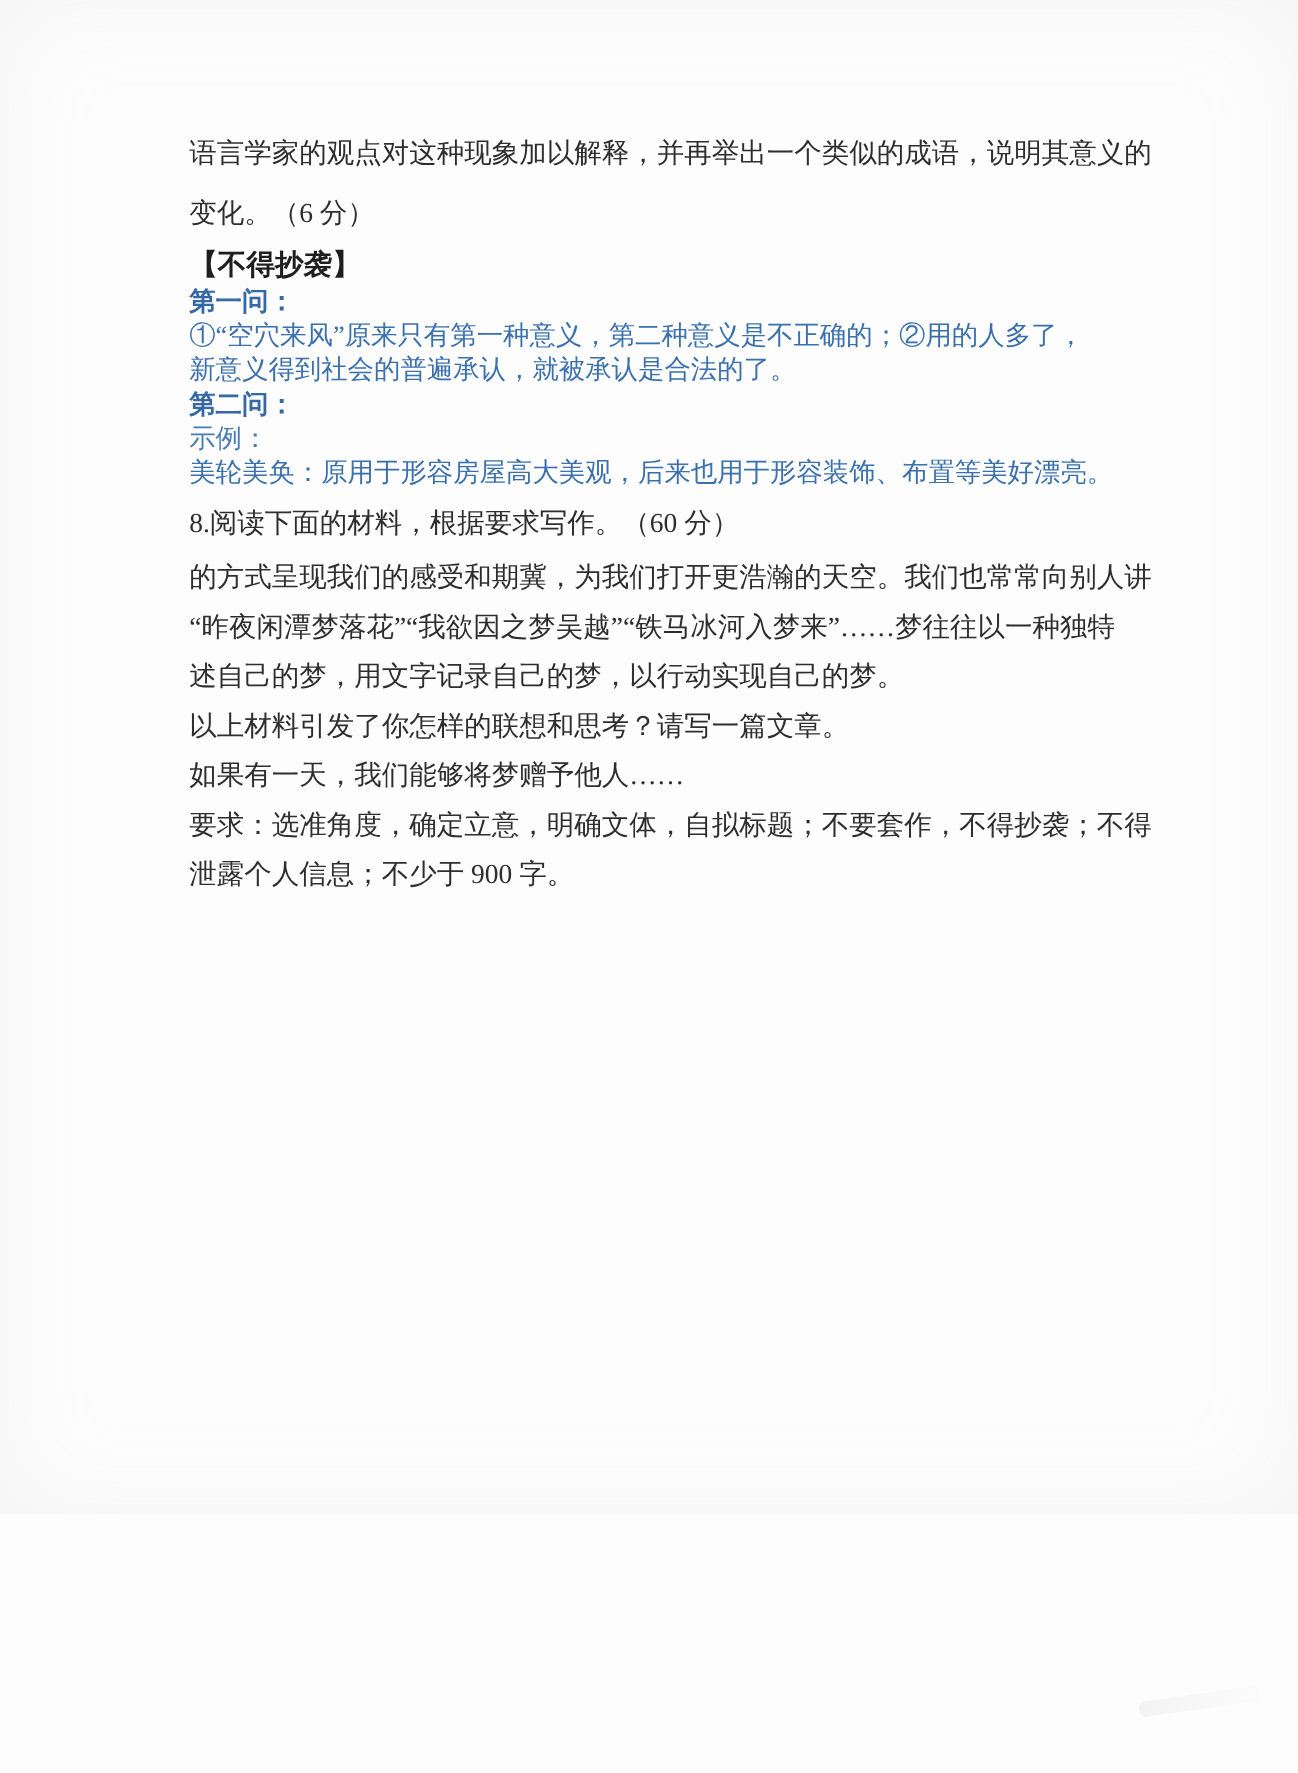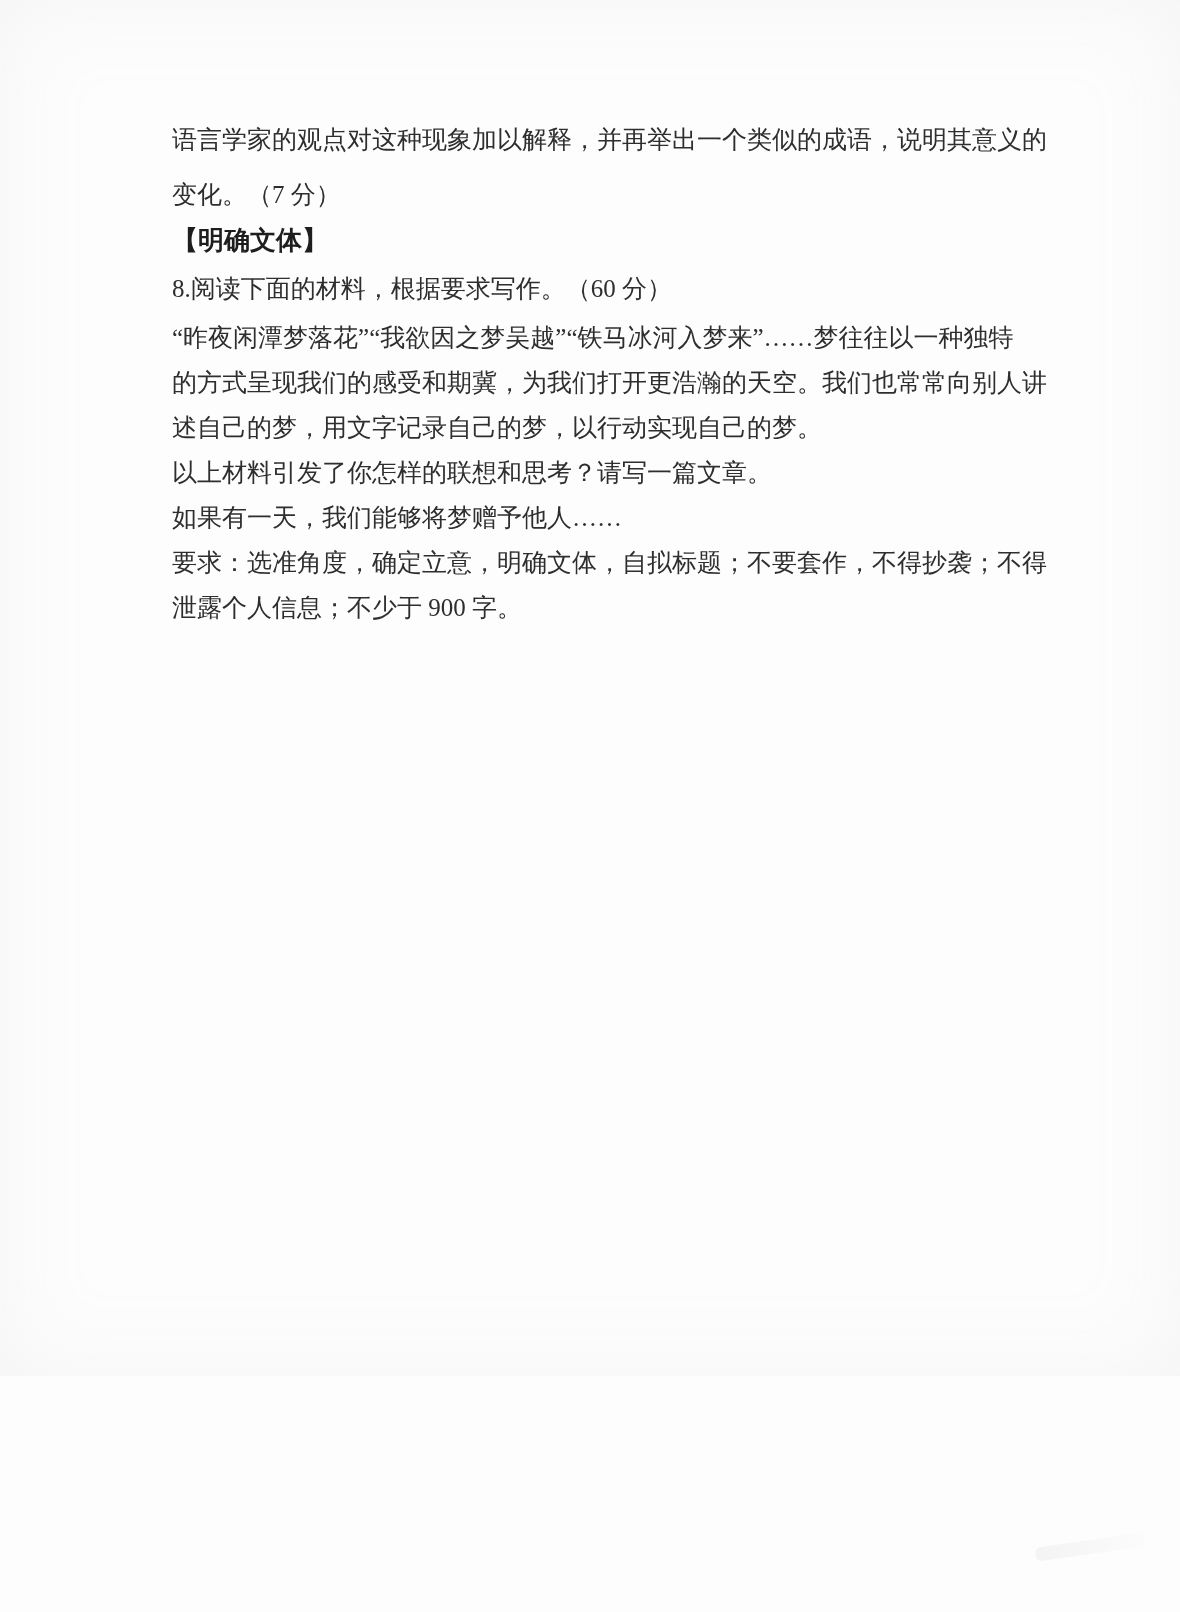--- a/index.html
+++ b/index.html
@@ -97,31 +97,39 @@
   }
 </style>
 </head>
 <body>
 
 <div class="page">
   <div class="content">
 
     <div class="q-tail">
       <div class="line">语言学家的观点对这种现象加以解释，并再举出一个类似的成语，说明其意义的</div>
-      <div class="line">变化。（7 分）</div>
+      <div class="line">变化。（6 分）</div>
     </div>
 
-    <div class="ref-heading">【明确文体】</div>
+    <div class="ref-heading">【不得抄袭】</div>
 
+    <div class="answer">
+      <div class="line bold">第一问：</div>
+      <div class="line">①“空穴来风”原来只有第一种意义，第二种意义是不正确的；②用的人多了，</div>
+      <div class="line">新意义得到社会的普遍承认，就被承认是合法的了。</div>
+      <div class="line bold">第二问：</div>
+      <div class="line light">示例：</div>
+      <div class="line">美轮美奂：原用于形容房屋高大美观，后来也用于形容装饰、布置等美好漂亮。</div>
+    </div>
 
 
     <div class="bodytext">
       <div class="line first">8.阅读下面的材料，根据要求写作。（60 分）</div>
+      <div class="line">的方式呈现我们的感受和期冀，为我们打开更浩瀚的天空。我们也常常向别人讲</div>
       <div class="line">“昨夜闲潭梦落花”“我欲因之梦吴越”“铁马冰河入梦来”……梦往往以一种独特</div>
-      <div class="line">的方式呈现我们的感受和期冀，为我们打开更浩瀚的天空。我们也常常向别人讲</div>
       <div class="line">述自己的梦，用文字记录自己的梦，以行动实现自己的梦。</div>
       <div class="line">以上材料引发了你怎样的联想和思考？请写一篇文章。</div>
       <div class="line">如果有一天，我们能够将梦赠予他人……</div>
       <div class="line">要求：选准角度，确定立意，明确文体，自拟标题；不要套作，不得抄袭；不得</div>
       <div class="line">泄露个人信息；不少于 900 字。</div>
     </div>
 
   </div>
 
   <div class="artifact"></div>

